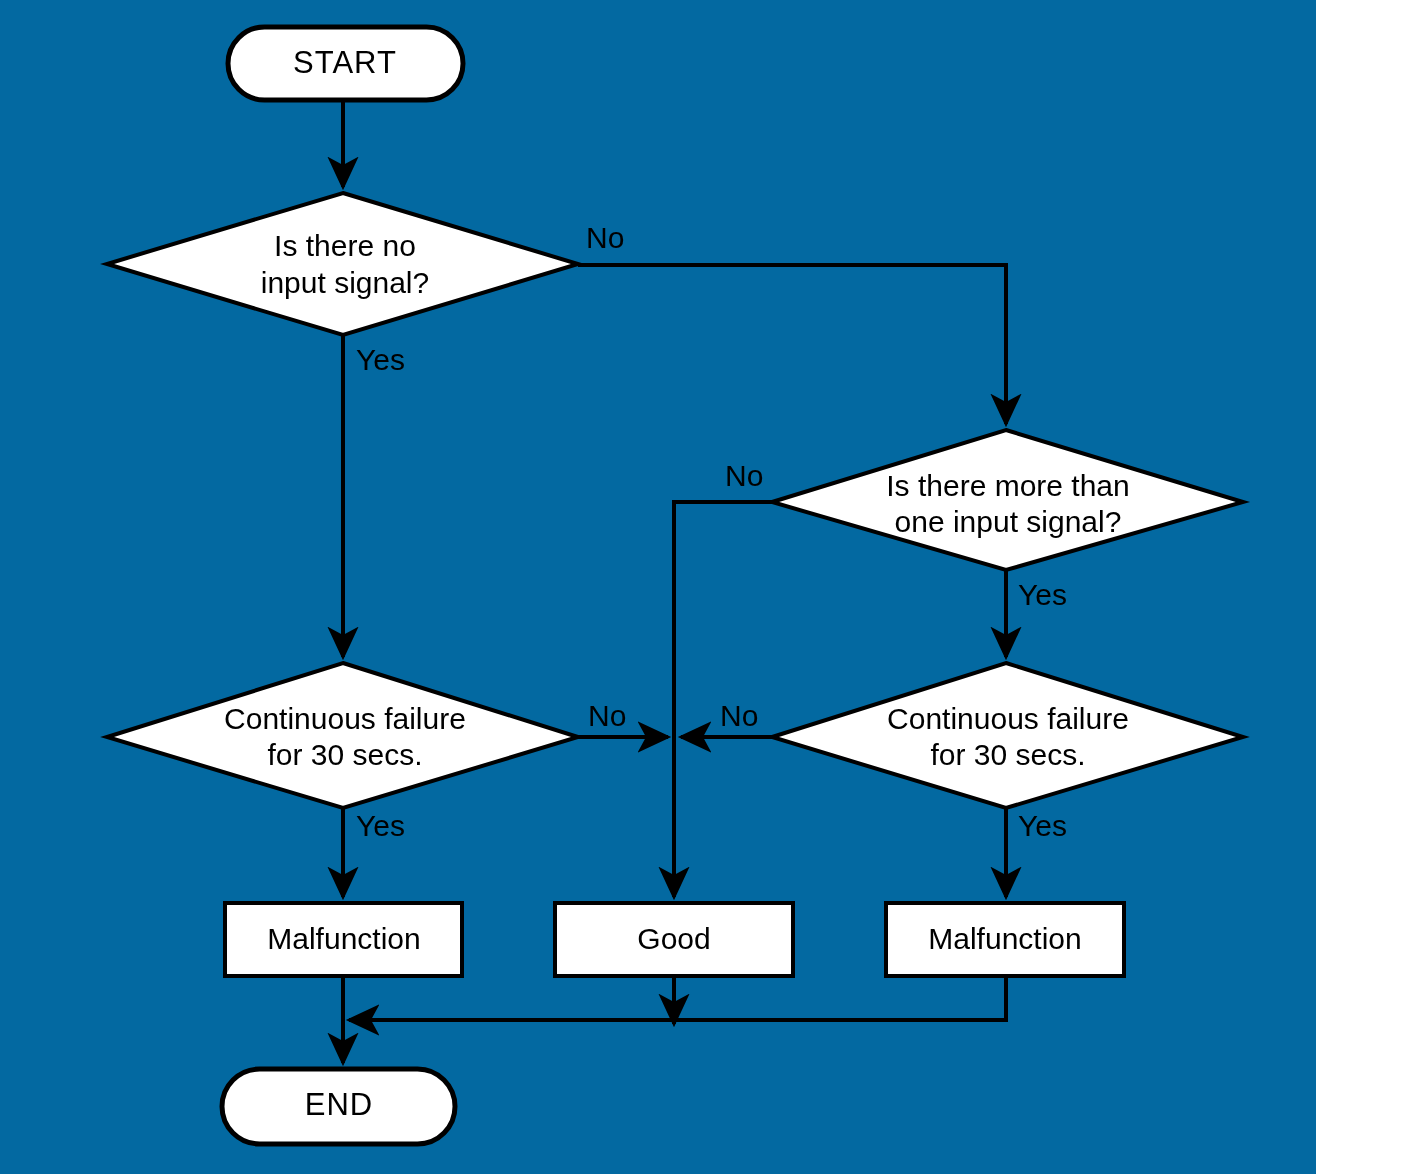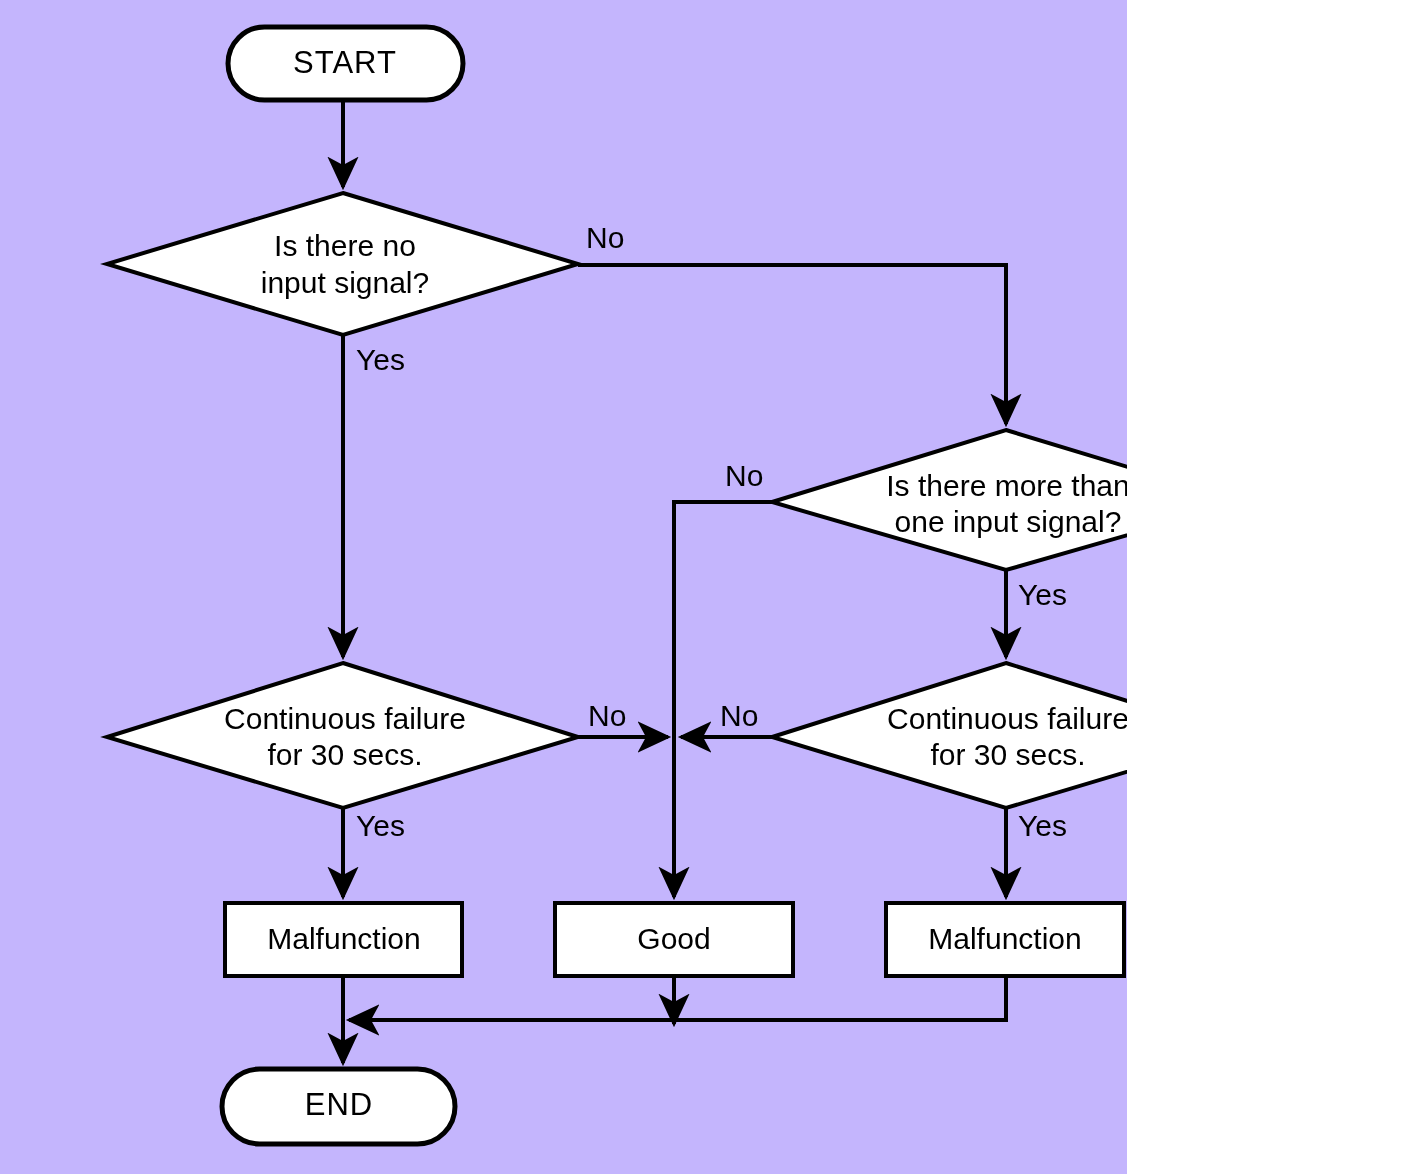--- a/index.html
+++ b/index.html
@@ -6,23 +6,23 @@
   html, body {
     margin: 0;
     padding: 0;
     background: #ffffff;
   }
   body {
     font-family: "Liberation Sans", sans-serif;
   }
   #flowchart-root {
     position: relative;
-    width: 1127px;
+    width: 1316px;
     height: 1174px;
-    background: #c4b5fd;
+    background: #0369a1;
     overflow: hidden;
   }
   svg#flow-svg {
     display: block;
     width: 1408px;
     height: 1174px;
   }
   .shape-stroke {
     fill: #ffffff;
     stroke: #000000;

